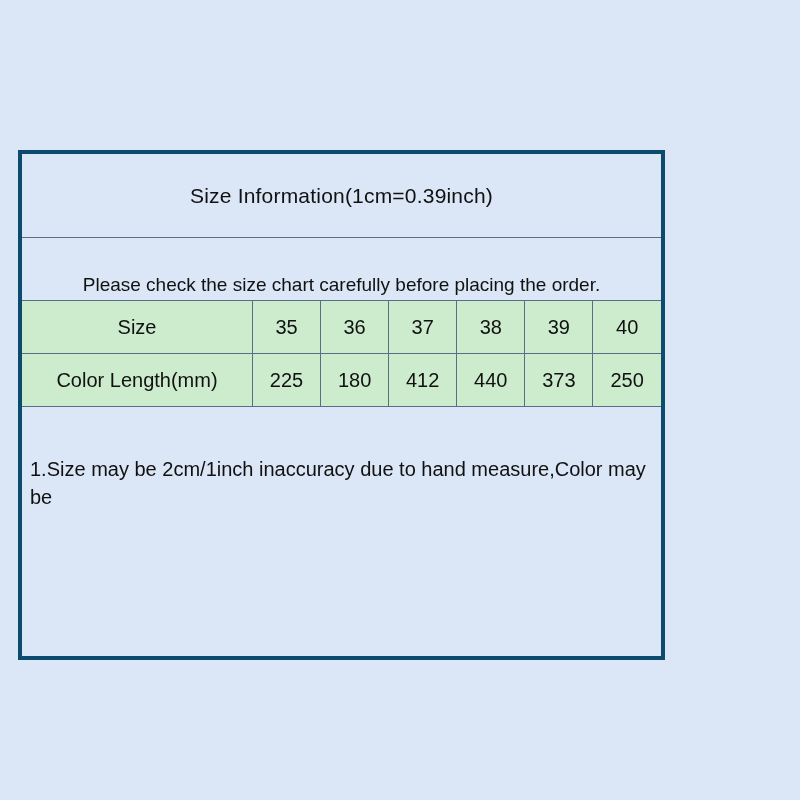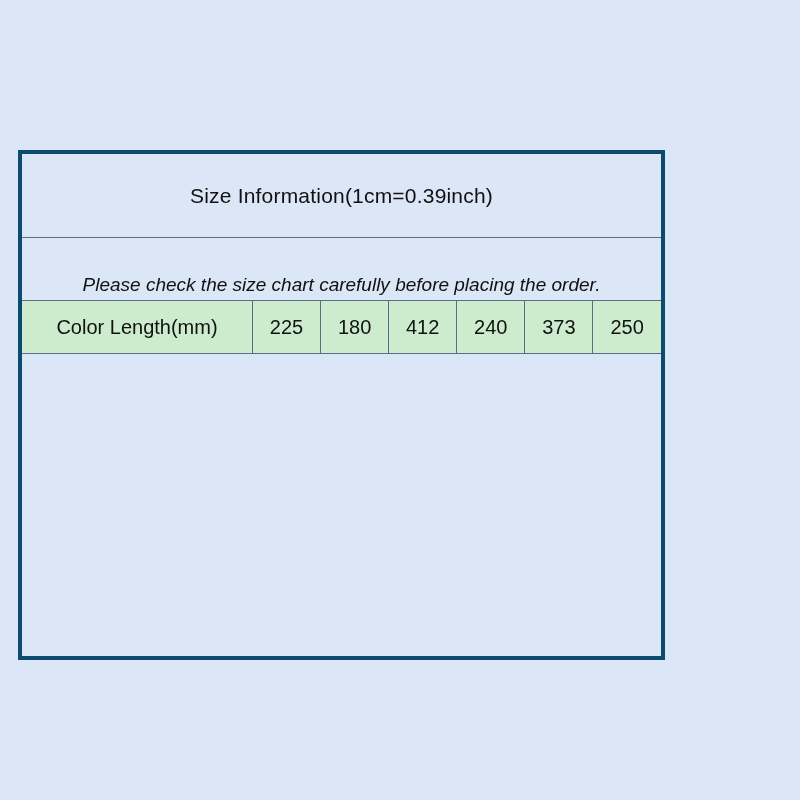--- a/index.html
+++ b/index.html
@@ -37,21 +37,20 @@
     font-size: 21px;
     letter-spacing: 0.2px;
   }
   .notice-row {
     height: 62px;
     display: flex;
     align-items: flex-end;
     justify-content: center;
     box-sizing: border-box;
     padding-bottom: 4px;
-    font-style: italic;
   }
   .notice-text {
     font-size: 19px;
   }
   table.size-table {
     width: 100%;
     border-collapse: collapse;
     table-layout: fixed;
   }
   table.size-table td {
@@ -94,27 +93,37 @@
     <div class="title-text">Size Information(1cm=0.39inch)</div>
   </div>
 
   <div class="notice-row">
     <div class="notice-text">Please check the size chart carefully before placing the order.</div>
   </div>
 
   <table class="size-table">
     <tbody>
       <tr>
+        <td class="label-cell first-col-left">Size</td>
+        <td>35</td>
+        <td>36</td>
+        <td>37</td>
+        <td>38</td>
+        <td>39</td>
+        <td class="last-col-right">40</td>
+      </tr>
+      <tr>
         <td class="label-cell first-col-left">Color Length(mm)</td>
         <td>225</td>
         <td>180</td>
         <td>412</td>
-        <td>240</td>
+        <td>440</td>
         <td>373</td>
         <td class="last-col-right">250</td>
       </tr>
     </tbody>
   </table>
 
   <div class="attention-block">
+    <div class="attention-line">1.Size may be 2cm/1inch inaccuracy due to hand measure,Color may be</div>
   </div>
 
 </div>
 
 </body></html>

